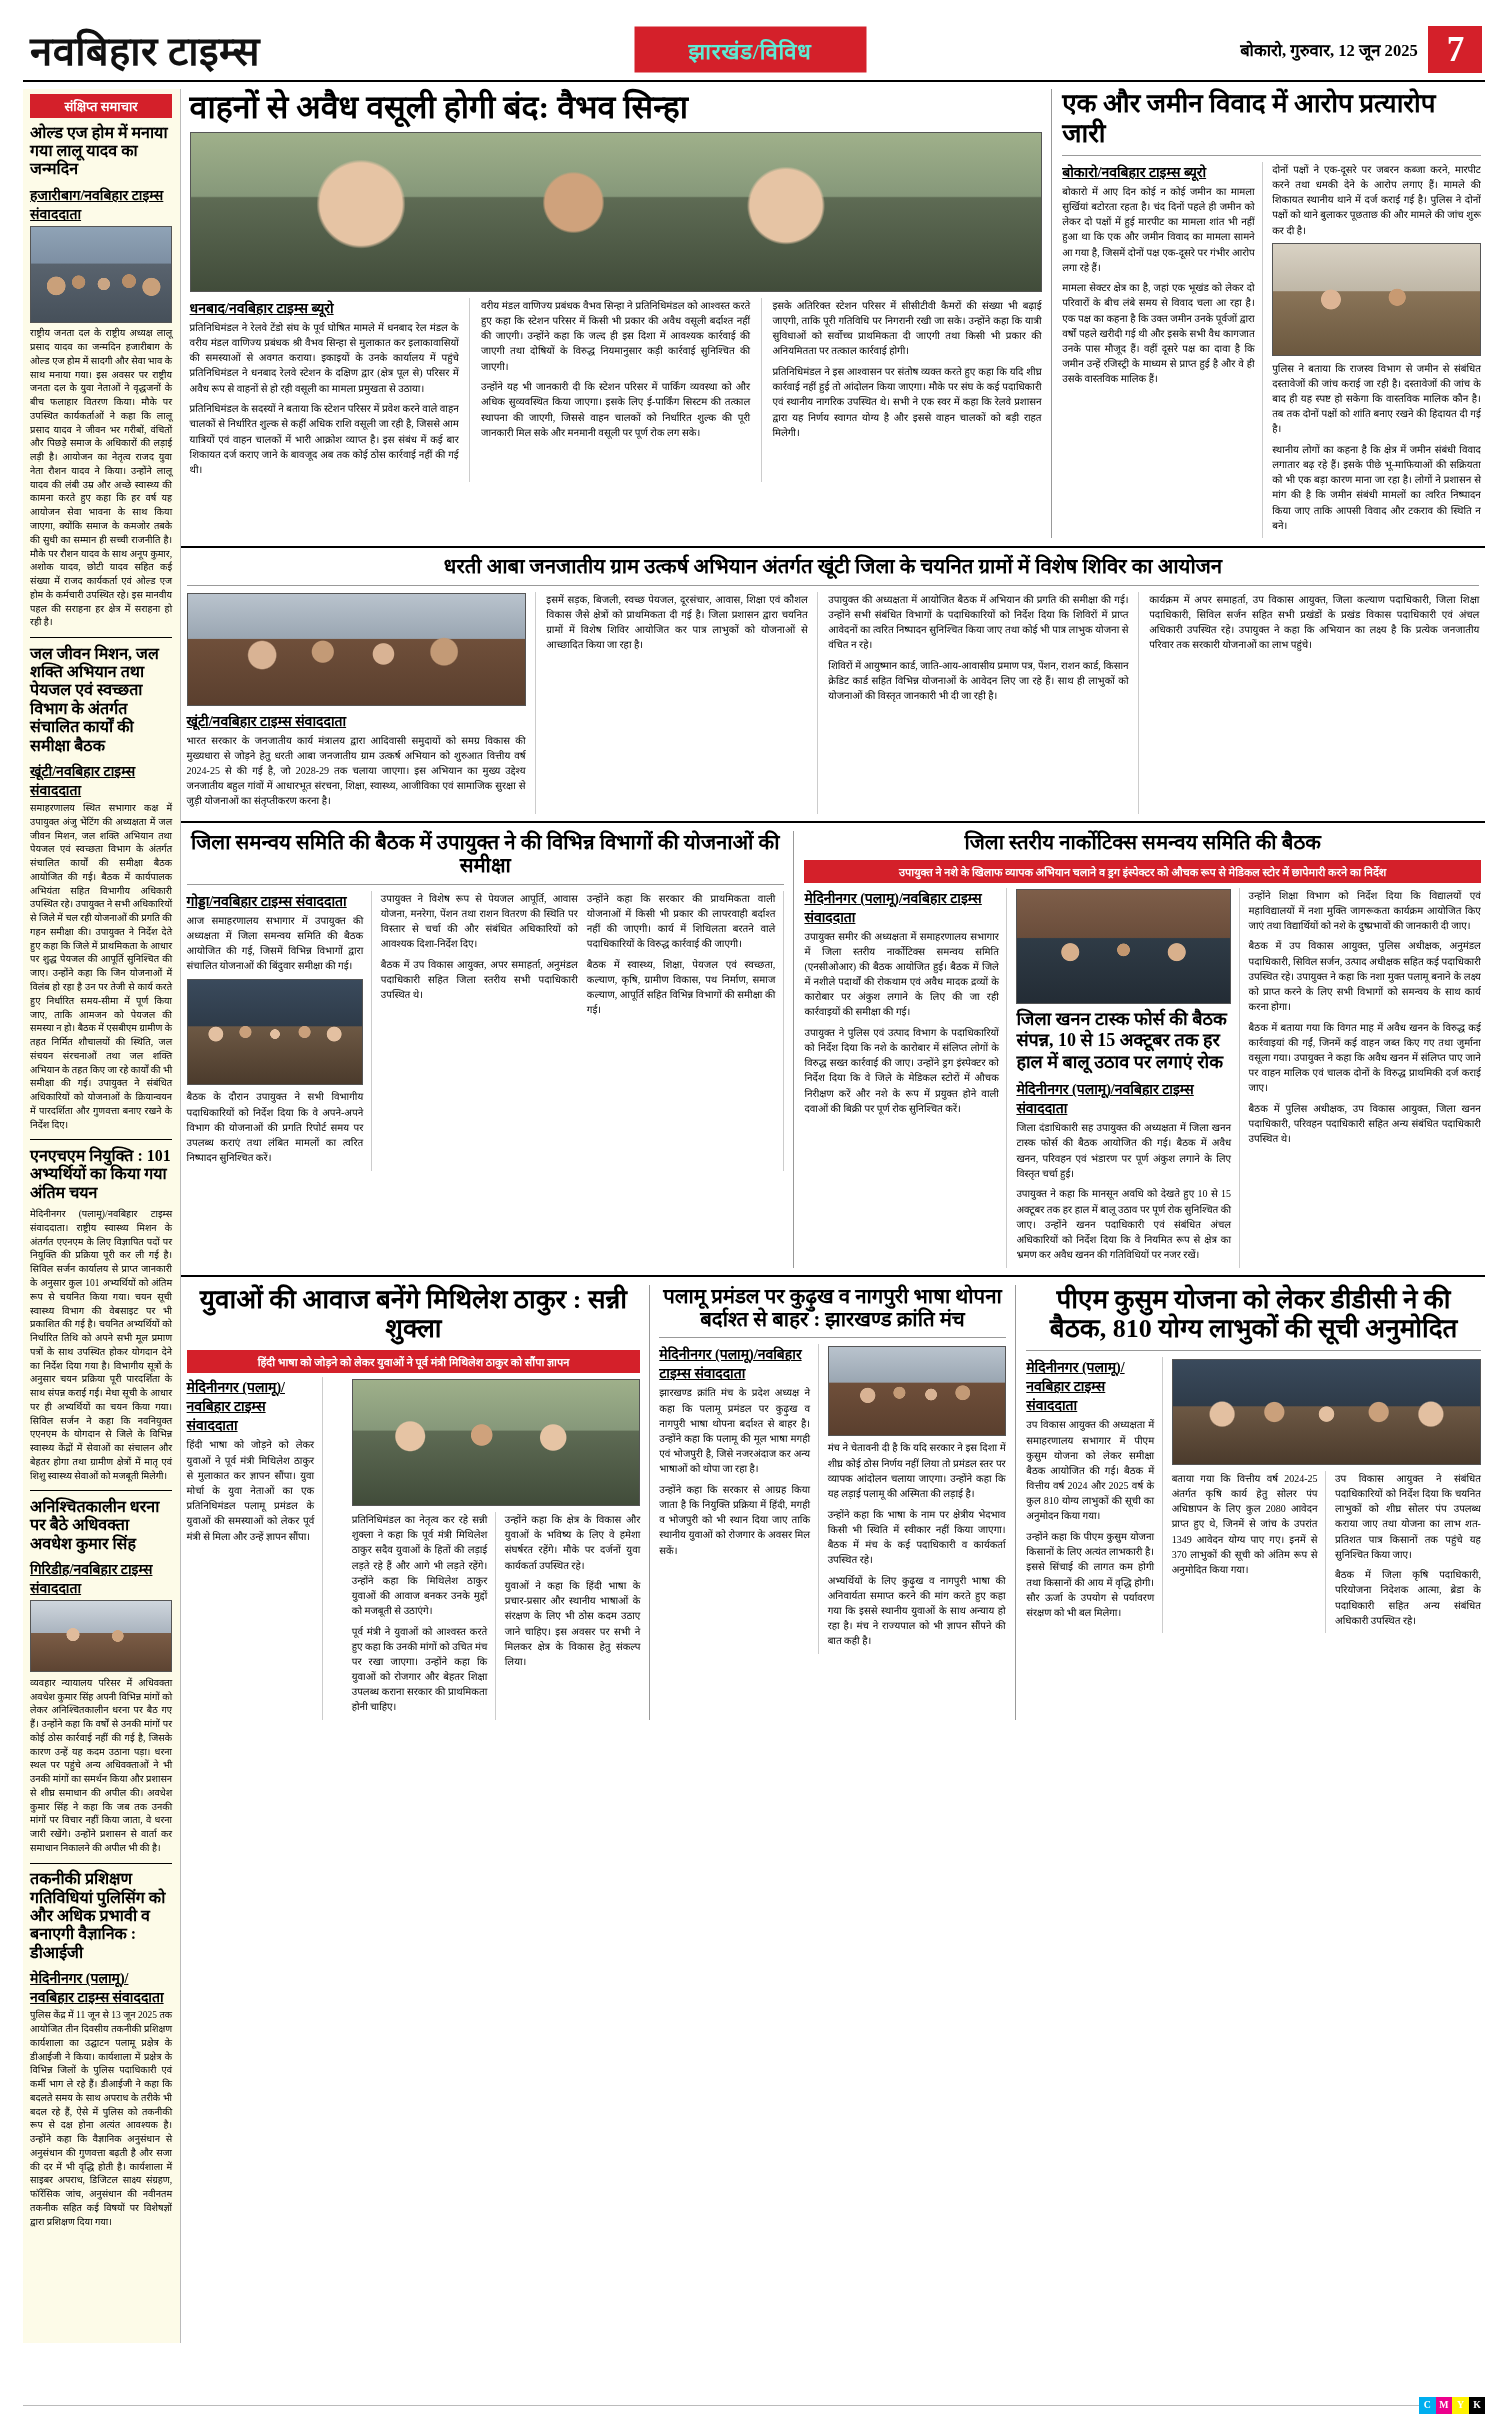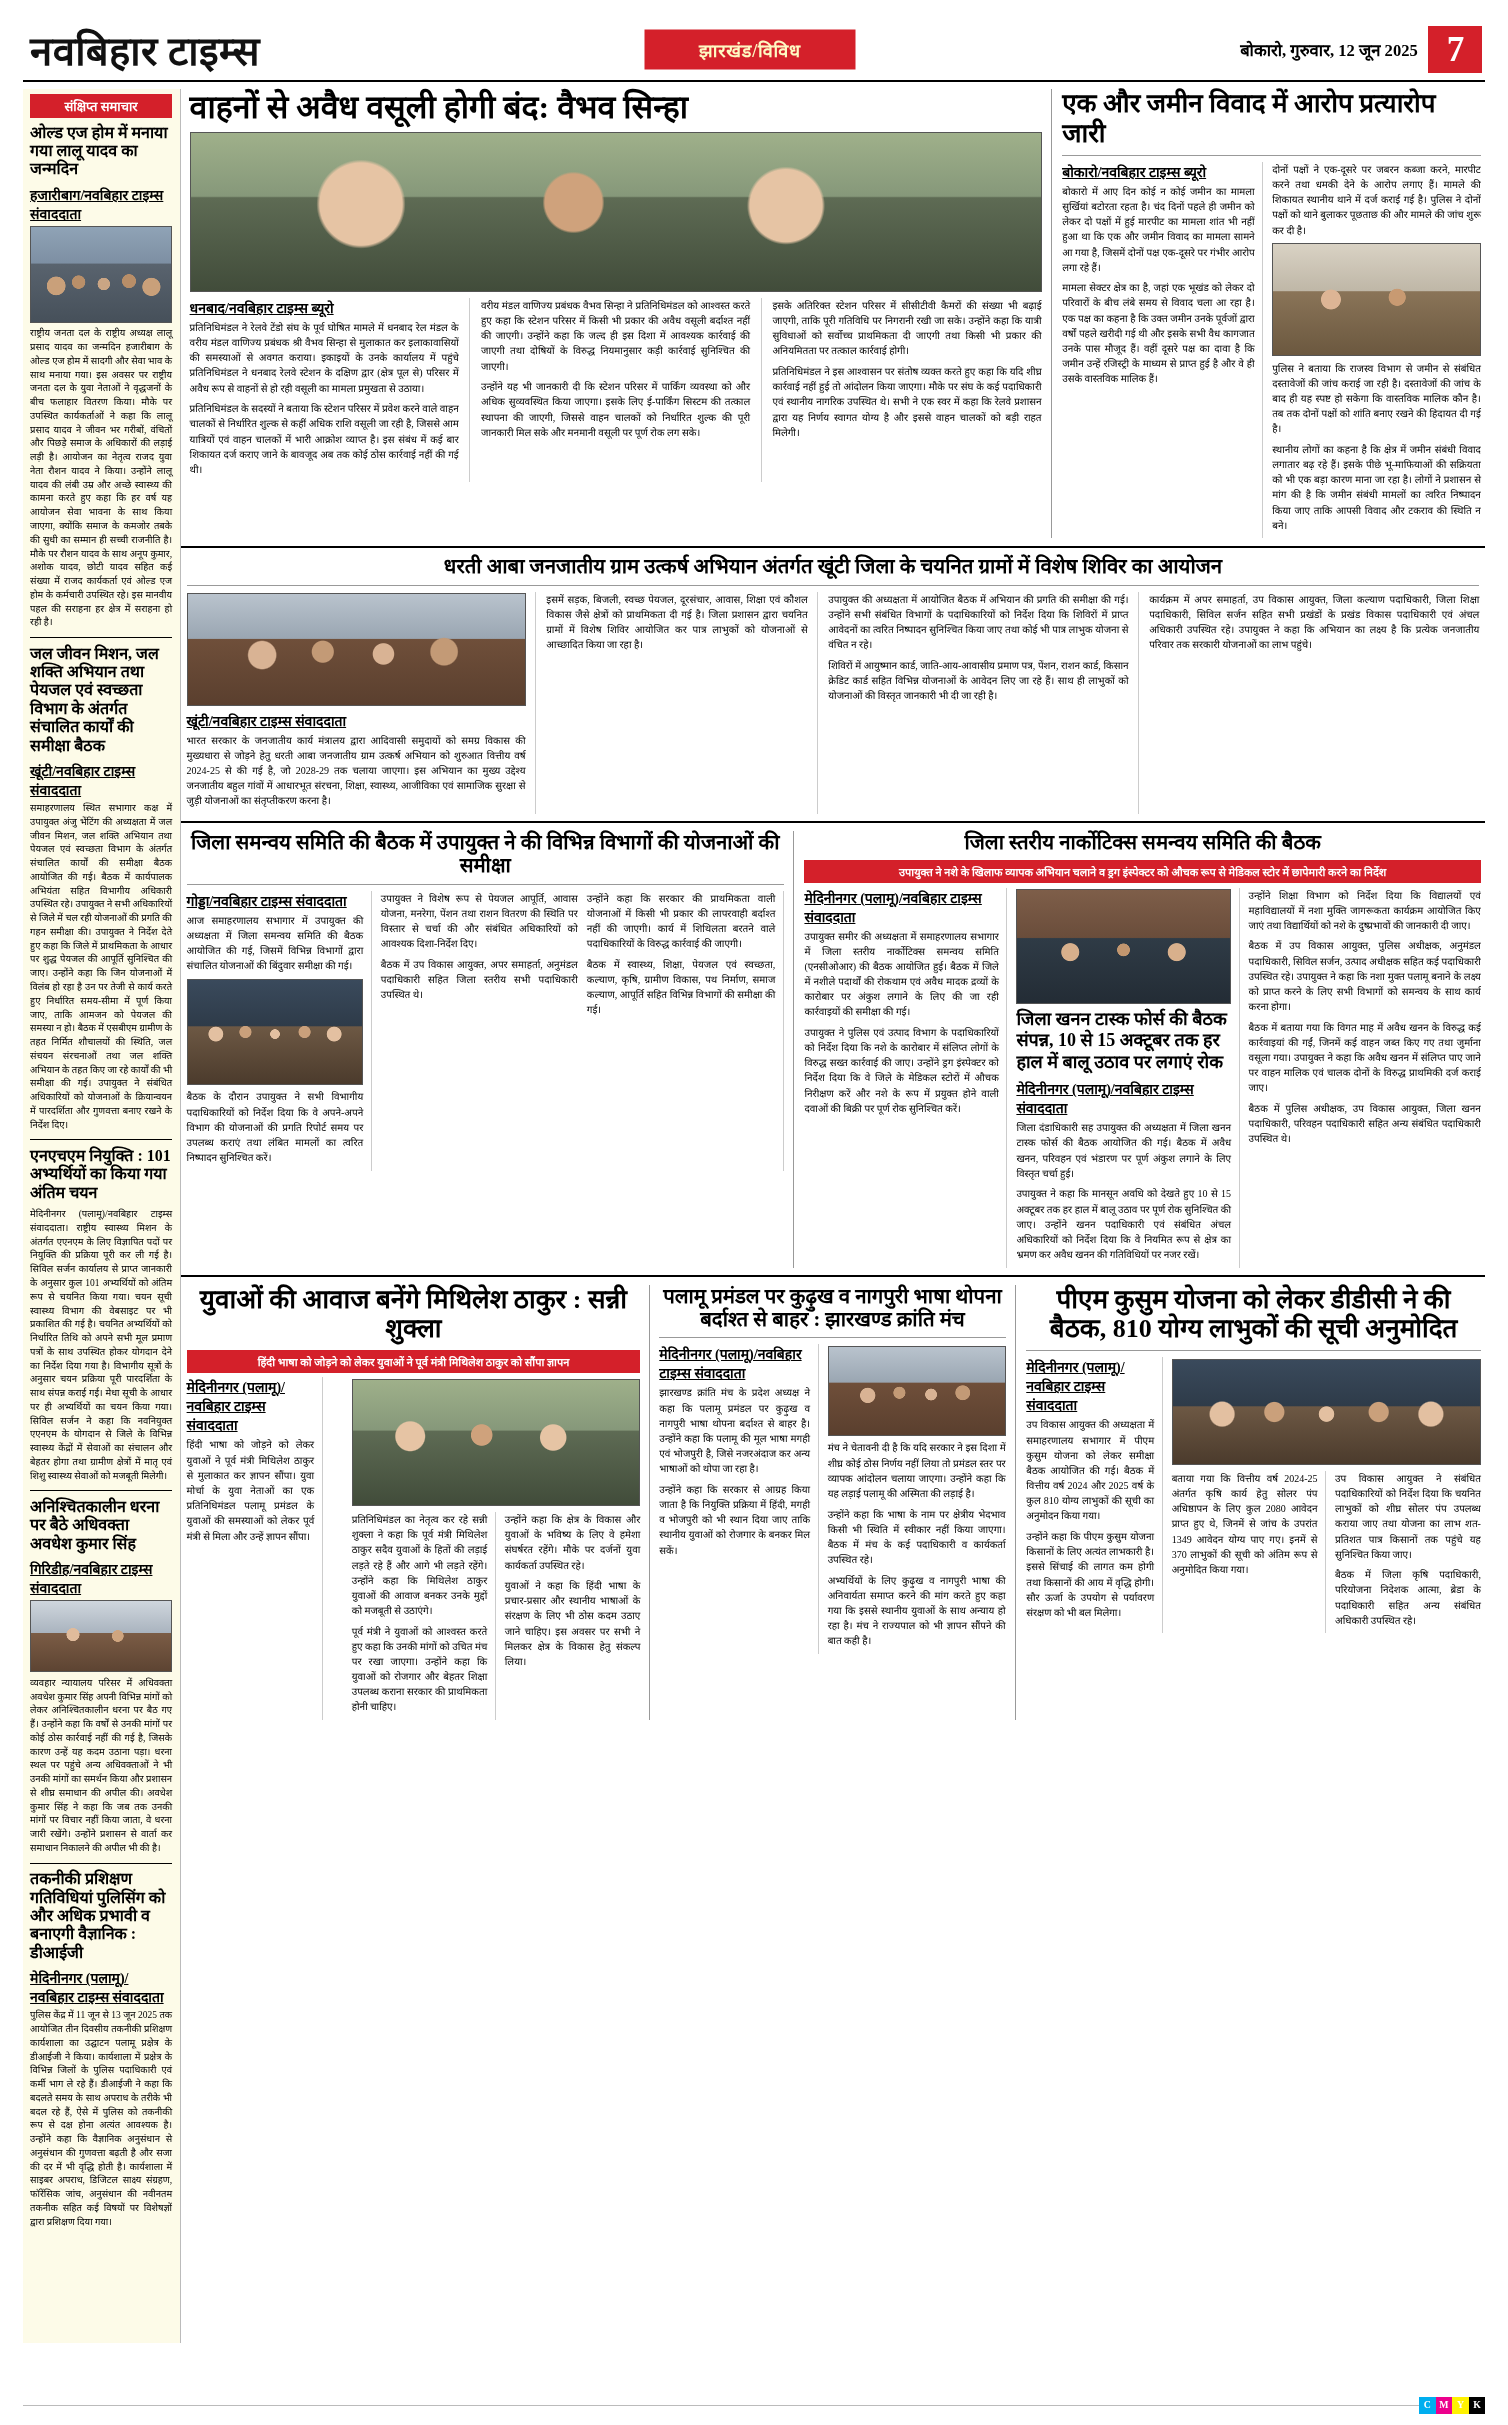--- a/index.html
+++ b/index.html
@@ -25,21 +25,21 @@
   .mast-logo {
     font-family:"Liberation Serif", serif;
     font-weight:bold; font-size:40px; letter-spacing:0.4px;
     display:flex; align-items:center; width:354px; padding-left:7.5px;
     color:#111;
   }
   .mast-center {
     flex:1; display:flex; align-items:center; justify-content:center; position:relative;
   }
   .mast-ribbon {
-    background:#d4202a; color:#fef9c3; font-weight:bold; font-size:18px;
+    background:#d4202a; color:#5eead4; font-weight:bold; font-size:22px;
     padding:6.8px 53px; letter-spacing:0.8px; position:relative;
     box-shadow:0 0 0 1.5px #d4202a;
   }
   .mast-right {
     width:362px; display:flex; align-items:center; justify-content:flex-end; gap:10.6px;
     padding-right:3px;
   }
   .mast-date { font-weight:bold; font-size:16.6px; }
   .page-num {
     background:#d4202a; color:#fff; font-weight:bold; font-size:35px;
@@ -344,21 +344,21 @@
           </div>
         </div>
 
         <div style="width:28%; padding:0 9px; border-right:0.8px solid #999;">
           <h2 class="hl hl-md" style="text-align:center;">पलामू प्रमंडल पर कुढ़ुख व नागपुरी भाषा थोपना बर्दाश्त से बाहर : झारखण्ड क्रांति मंच</h2>
           <div class="hr-thin"></div>
           <div style="display:flex; gap:9px;">
             <div style="width:46%; border-right:0.8px solid #ccc; padding-right:7.5px;">
               <div class="byline">मेदिनीनगर (पलामू)/नवबिहार टाइम्स संवाददाता</div>
               <p class="body">झारखण्ड क्रांति मंच के प्रदेश अध्यक्ष ने कहा कि पलामू प्रमंडल पर कुढ़ुख व नागपुरी भाषा थोपना बर्दाश्त से बाहर है। उन्होंने कहा कि पलामू की मूल भाषा मगही एवं भोजपुरी है, जिसे नजरअंदाज कर अन्य भाषाओं को थोपा जा रहा है।</p>
-              <p class="body">उन्होंने कहा कि सरकार से आग्रह किया जाता है कि नियुक्ति प्रक्रिया में हिंदी, मगही व भोजपुरी को भी स्थान दिया जाए ताकि स्थानीय युवाओं को रोजगार के बनकर मिल सकें।</p>
+              <p class="body">उन्होंने कहा कि सरकार से आग्रह किया जाता है कि नियुक्ति प्रक्रिया में हिंदी, मगही व भोजपुरी को भी स्थान दिया जाए ताकि स्थानीय युवाओं को रोजगार के अवसर मिल सकें।</p>
             </div>
             <div style="flex:1;">
               <div class="photo photo-frame img-meeting" style="height:90px; margin:1.5px 0 4.5px 0;"></div>
               <p class="body">मंच ने चेतावनी दी है कि यदि सरकार ने इस दिशा में शीघ्र कोई ठोस निर्णय नहीं लिया तो प्रमंडल स्तर पर व्यापक आंदोलन चलाया जाएगा। उन्होंने कहा कि यह लड़ाई पलामू की अस्मिता की लड़ाई है।</p>
               <p class="body">उन्होंने कहा कि भाषा के नाम पर क्षेत्रीय भेदभाव किसी भी स्थिति में स्वीकार नहीं किया जाएगा। बैठक में मंच के कई पदाधिकारी व कार्यकर्ता उपस्थित रहे।</p>
               <p class="body">अभ्यर्थियों के लिए कुढ़ुख व नागपुरी भाषा की अनिवार्यता समाप्त करने की मांग करते हुए कहा गया कि इससे स्थानीय युवाओं के साथ अन्याय हो रहा है। मंच ने राज्यपाल को भी ज्ञापन सौंपने की बात कही है।</p>
             </div>
           </div>
         </div>
 

